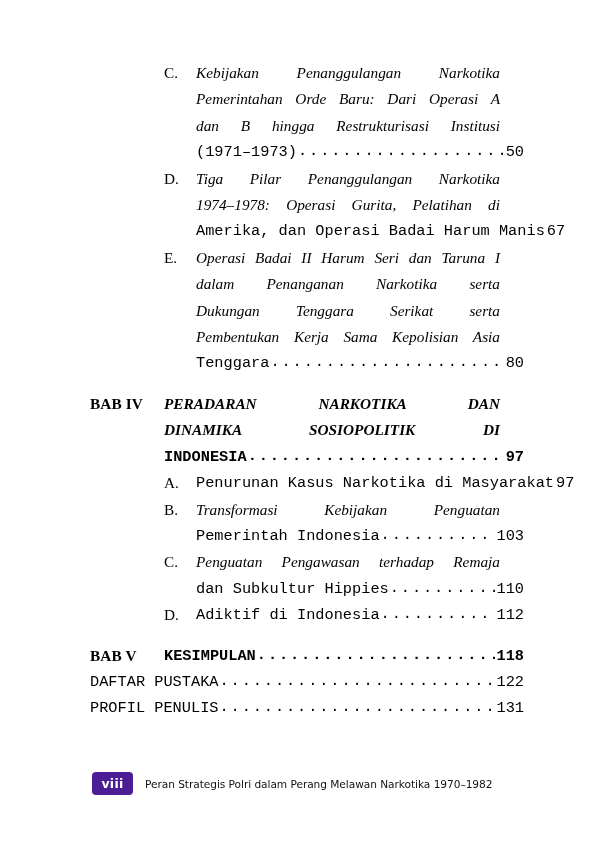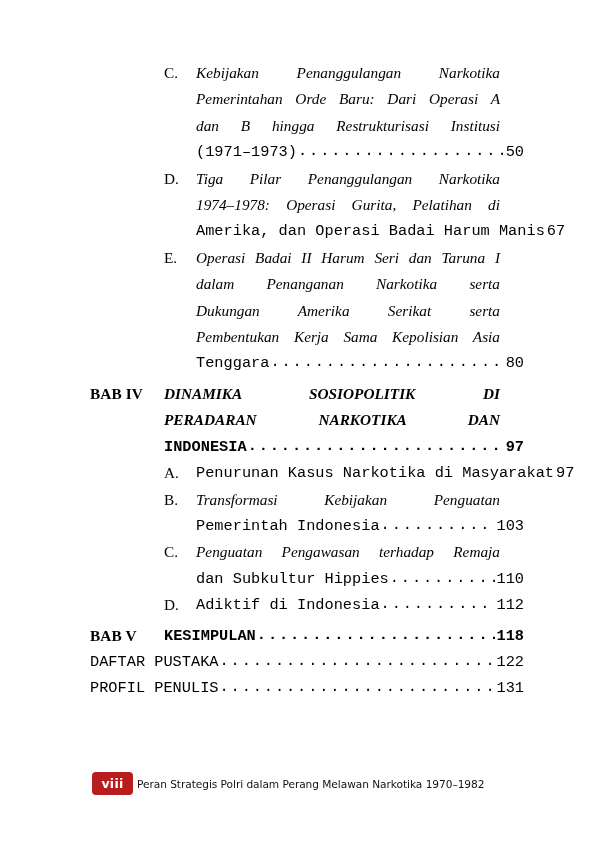--- a/index.html
+++ b/index.html
@@ -101,52 +101,52 @@
     top: -1px;
   }
   .lastline .pageno {
     flex: 0 0 auto;
     white-space: nowrap;
     text-align: right;
   }
 
   
   .gap-before {
-    margin-top: 4px;
+    margin-top: 14px;
   }
   .gap-small {
     margin-top: 0;
   }
 
   
   .footer {
     position: absolute;
     left: 92px;
     top: 772px;
     display: flex;
     align-items: center;
   }
   .folio-badge {
     width: 41px;
     height: 23px;
-    background: #b91c1c;
+    background: #4c1d95;
     border-radius: 4px;
     display: flex;
     align-items: center;
     justify-content: center;
   }
   .folio-badge span {
     color: #ffffff;
     font-family: "DejaVu Sans", "Liberation Sans", sans-serif;
     font-size: 12.5px;
     font-weight: bold;
     letter-spacing: 0.3px;
   }
   .footer-title {
-    margin-left: 4px;
+    margin-left: 12px;
     font-family: "DejaVu Sans", "Liberation Sans", sans-serif;
     font-size: 10.6px;
     color: #111111;
     letter-spacing: -0.05px;
     white-space: nowrap;
   }
 </style>
 </head>
 <body>
 
@@ -176,34 +176,34 @@
             <span class="leader">......</span>
             <span class="pageno">67</span>
           </div>
         </div>
       </div>
       <div class="entry sub">
         <div class="label">E.</div>
         <div class="body">
           <div class="just">Operasi Badai II Harum Seri dan Taruna I</div>
           <div class="just">dalam Penanganan Narkotika serta</div>
-          <div class="just">Dukungan Amerika Serikat serta</div>
+          <div class="just">Dukungan Tenggara Serikat serta</div>
           <div class="just">Pembentukan Kerja Sama Kepolisian Asia</div>
           <div class="lastline">
             <span class="txt">Tenggara</span>
             <span class="leader">..................................................................</span>
             <span class="pageno">80</span>
           </div>
         </div>
       </div>
       <div class="entry chapter gap-before">
         <div class="label">BAB IV</div>
         <div class="body">
+          <div class="just">PERADARAN NARKOTIKA DAN</div>
           <div class="just">DINAMIKA SOSIOPOLITIK DI</div>
-          <div class="just">PERADARAN NARKOTIKA DAN</div>
           <div class="lastline">
             <span class="txt">INDONESIA</span>
             <span class="leader">...................................................</span>
             <span class="pageno">97</span>
           </div>
         </div>
       </div>
       <div class="entry sub">
         <div class="label">A.</div>
         <div class="body">

